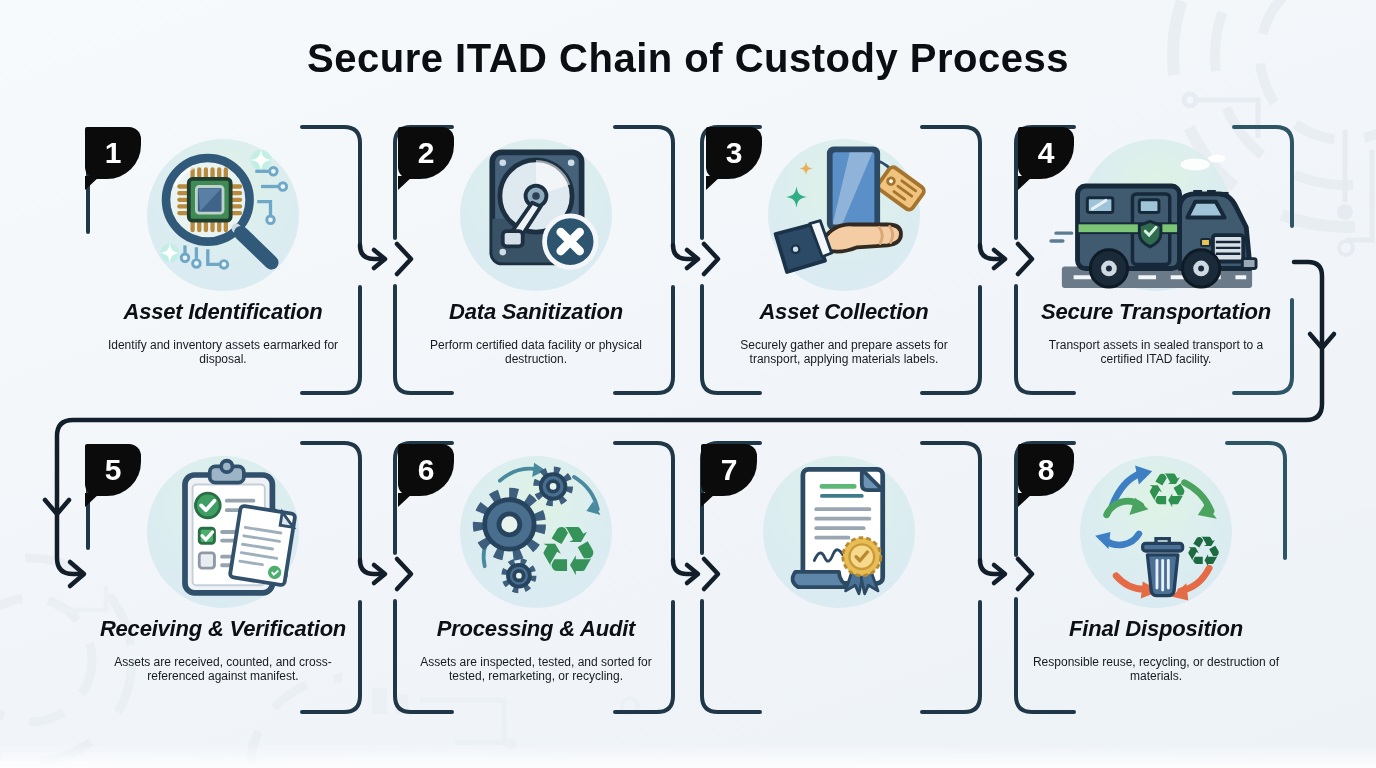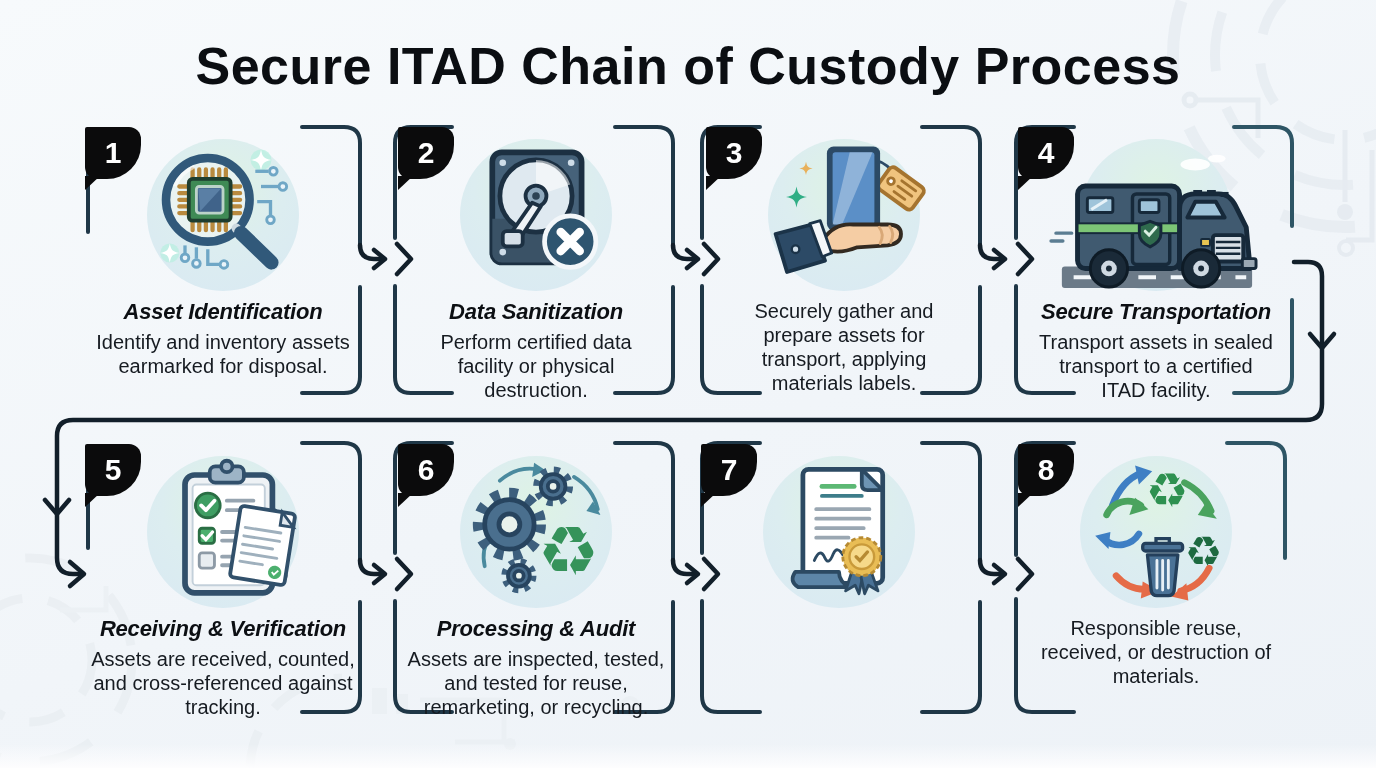--- a/index.html
+++ b/index.html
@@ -6,39 +6,39 @@
   body{
     width:1376px;height:768px;position:relative;overflow:hidden;
     font-family:"Liberation Sans","DejaVu Sans",sans-serif;
     background:linear-gradient(160deg,#f7fafc 0%,#f1f5f9 55%,#edf2f7 100%);
   }
   body::after{content:"";position:absolute;left:0;right:0;bottom:0;height:24px;
     background:linear-gradient(to top,#fdfdfe,rgba(253,253,254,0));pointer-events:none;}
   .deco{position:absolute;pointer-events:none;}
   h1.title{
     position:absolute;top:36px;left:0;width:100%;margin:0;text-align:center;
-    font-size:52px;font-weight:700;letter-spacing:.5px;color:#0b0e12;
+    font-size:40px;font-weight:700;letter-spacing:.5px;color:#0b0e12;
   }
   #wires{position:absolute;left:0;top:0;}
   .card{position:absolute;width:292px;height:275px;text-align:center;}
   .badge{
     position:absolute;left:8px;top:2px;width:56px;height:52px;background:#0b0b0c;
     border-radius:2px 12px 34px 12px;color:#fff;font-size:30px;font-weight:700;
     display:flex;align-items:center;justify-content:center;z-index:3;
   }
   .badge::after{content:"";position:absolute;left:0;bottom:-11px;width:0;height:0;
     border-top:14px solid #0b0b0c;border-right:15px solid transparent;}
   .iconwrap{
     position:relative;width:152px;height:152px;margin:14px auto 8px;border-radius:50%;
     background:radial-gradient(circle at 50% 32%,#def3e4 0%,#dcedf0 48%,#d9e9f3 100%);
   }
   .iconwrap svg{position:absolute;left:0;top:0;overflow:visible;}
   .iconwrap svg.wide{left:-32px;}
   .card h2{margin:0;font-size:22px;font-weight:700;color:#0c0f13;letter-spacing:-.2px;font-style:italic;}
-  .card p{margin:5px auto 0;font-size:20px;line-height:1.2;color:#161b21;}
+  .card p{margin:13px auto 0;font-size:12px;line-height:1.2;color:#161b21;}
   .c1 p{max-width:262px;} .c2 p{max-width:214px;} .c3 p{max-width:240px;} .c4 p{max-width:236px;}
   .c5 p{max-width:268px;} .c6 p{max-width:258px;} .c7 p{max-width:268px;} .c8 p{max-width:250px;}
   .bracket{stroke:#1f3747;stroke-width:4;fill:none;stroke-linecap:round;stroke-linejoin:round;}
   .bracket2{stroke:#2e5565;stroke-width:4;fill:none;stroke-linecap:round;stroke-linejoin:round;}
   .flow{stroke:#121f2a;stroke-width:4.5;fill:none;stroke-linecap:round;stroke-linejoin:round;}
 </style>
 </head>
 <body>
 
 <svg class="deco" width="1376" height="768" style="left:0;top:0;opacity:.6">
@@ -223,20 +223,21 @@
       <rect x="62" y="8" width="56" height="88" rx="7" fill="#2c4a66"></rect>
       <rect x="68" y="14" width="44" height="76" rx="3" fill="#5b8fc7"></rect>
       <polygon points="86,14 110,14 78,90 68,90" fill="#fff" opacity=".32"></polygon>
       <path d="M58,106 Q70,88 90,90 L126,90 Q140,90 140,100 Q140,110 126,112 L94,114 Q74,122 60,116 Q53,110 58,106 Z" fill="#f5cda4" stroke="#332a21" stroke-width="4" stroke-linejoin="round"></path>
       <path d="M128,92 Q134,99 129,109 M117,93 Q123,100 118,110" stroke="#d9a877" stroke-width="3" fill="none" stroke-linecap="round"></path>
       <polygon points="8,100 46,90 60,128 20,140" fill="#2c4a66" stroke="#1b3348" stroke-width="4" stroke-linejoin="round"></polygon>
       <polygon points="44,89 55,86 67,120 57,124" fill="#f4f7f9" stroke="#1b3348" stroke-width="3" stroke-linejoin="round"></polygon>
       <circle cx="29" cy="116" r="4" fill="#cfdde8" stroke="#1b3348" stroke-width="2.5"></circle>
     </svg>
   </div>
+  <h2>Asset Collection</h2>
   <p>Securely gather and prepare assets for transport, applying materials labels.</p>
 </div>
 
 <div class="card c4" style="left:1010px;top:125px;">
   <div class="badge">
       <span>4</span>
     </div>
   <div class="iconwrap">
     <svg class="wide" width="216" height="152" viewBox="0 0 220 155">
       <ellipse cx="150" cy="26" rx="15" ry="6" fill="#fff" opacity=".9"></ellipse>
@@ -299,21 +300,21 @@
       <g transform="rotate(9 120 98)">
         <rect x="92" y="56" width="58" height="76" rx="4" fill="#fff" stroke="#31506b" stroke-width="4"></rect>
         <path d="M136,56 l14,14 h-14 Z" fill="#dfe7ed" stroke="#31506b" stroke-width="3"></path>
         <path d="M100,78 h38 M100,87 h38 M100,96 h32 M100,105 h38 M100,114 h24" stroke="#9fb0bd" stroke-width="3" stroke-linecap="round"></path>
         <circle cx="138" cy="120" r="7" fill="#4caf6e"></circle>
         <path d="M135,120 l2.5,2.5 l4,-5" stroke="#fff" stroke-width="2" fill="none"></path>
       </g>
     </svg>
   </div>
   <h2>Receiving &amp; Verification</h2>
-  <p>Assets are received, counted, and cross-referenced against tracking.</p>
+  <p>Assets are received, counted, and cross-referenced against manifest.</p>
 </div>
 
 <div class="card c6" style="left:390px;top:442px;">
   <div class="badge">
       <span>6</span>
     </div>
   <div class="iconwrap">
     <svg width="152" height="152" viewBox="0 0 160 160">
       <g fill="none" stroke="#4a8a9e" stroke-width="4" stroke-linecap="round">
         <path d="M42,26 Q60,10 82,14"></path>
@@ -335,21 +336,21 @@
       </g>
       <g>
         <circle cx="62" cy="126" r="14" fill="none" stroke="#3d5f7d" stroke-width="9" stroke-dasharray="5.2 6"></circle>
         <circle cx="62" cy="126" r="11.5" fill="#4a6f8e" stroke="#27445f" stroke-width="4"></circle>
         <circle cx="62" cy="126" r="5" fill="#e9f2ed" stroke="#27445f" stroke-width="4"></circle>
       </g>
       <text x="114" y="100" text-anchor="middle" font-family="'DejaVu Sans',sans-serif" font-size="72" fill="#35935a" dominant-baseline="central">♻</text>
     </svg>
   </div>
   <h2>Processing &amp; Audit</h2>
-  <p>Assets are inspected, tested, and tested for reuse, remarketing, or recycling.</p>
+  <p>Assets are inspected, tested, and sorted for tested, remarketing, or recycling.</p>
 </div>
 
 <div class="card c7" style="left:693px;top:442px;">
   <div class="badge">
       <span>7</span>
     </div>
   <div class="iconwrap">
     <svg width="152" height="152" viewBox="0 0 160 160">
       <rect x="42" y="14" width="84" height="120" rx="6" fill="#fff" stroke="#2c4a63" stroke-width="5"></rect>
       <path d="M104,14 L126,36 H110 Q104,36 104,30 Z" fill="#6d94b4" stroke="#2c4a63" stroke-width="4" stroke-linejoin="round"></path>
@@ -388,14 +389,15 @@
       <polygon points="58,44 72,56 52,62" fill="#4aa35e"></polygon>
       <polygon points="32,80 30,98 16,84" fill="#3e7fc4"></polygon>
       <polygon points="66,132 84,142 64,150" fill="#e56b47"></polygon>
       <polygon points="112,134 96,148 114,152" fill="#e56b47"></polygon>
       <path d="M80,92 v-5 h14 v5" fill="none" stroke="#24405c" stroke-width="3.5"></path>
       <rect x="66" y="92" width="42" height="8" rx="3" fill="#4a7296" stroke="#24405c" stroke-width="3.5"></rect>
       <path d="M71,104 H103 L99,142 Q98,147 93,147 H81 Q76,147 75,142 Z" fill="#4a7296" stroke="#24405c" stroke-width="3.5" stroke-linejoin="round"></path>
       <path d="M81,110 V139 M87,110 V141 M93,110 V139" stroke="#e8f0f6" stroke-width="3" stroke-linecap="round"></path>
     </svg>
   </div>
-  <p>Responsible reuse, received, or destruction of materials.</p>
+  <h2>Final Disposition</h2>
+  <p>Responsible reuse, recycling, or destruction of materials.</p>
 </div>
 
 </body></html>

